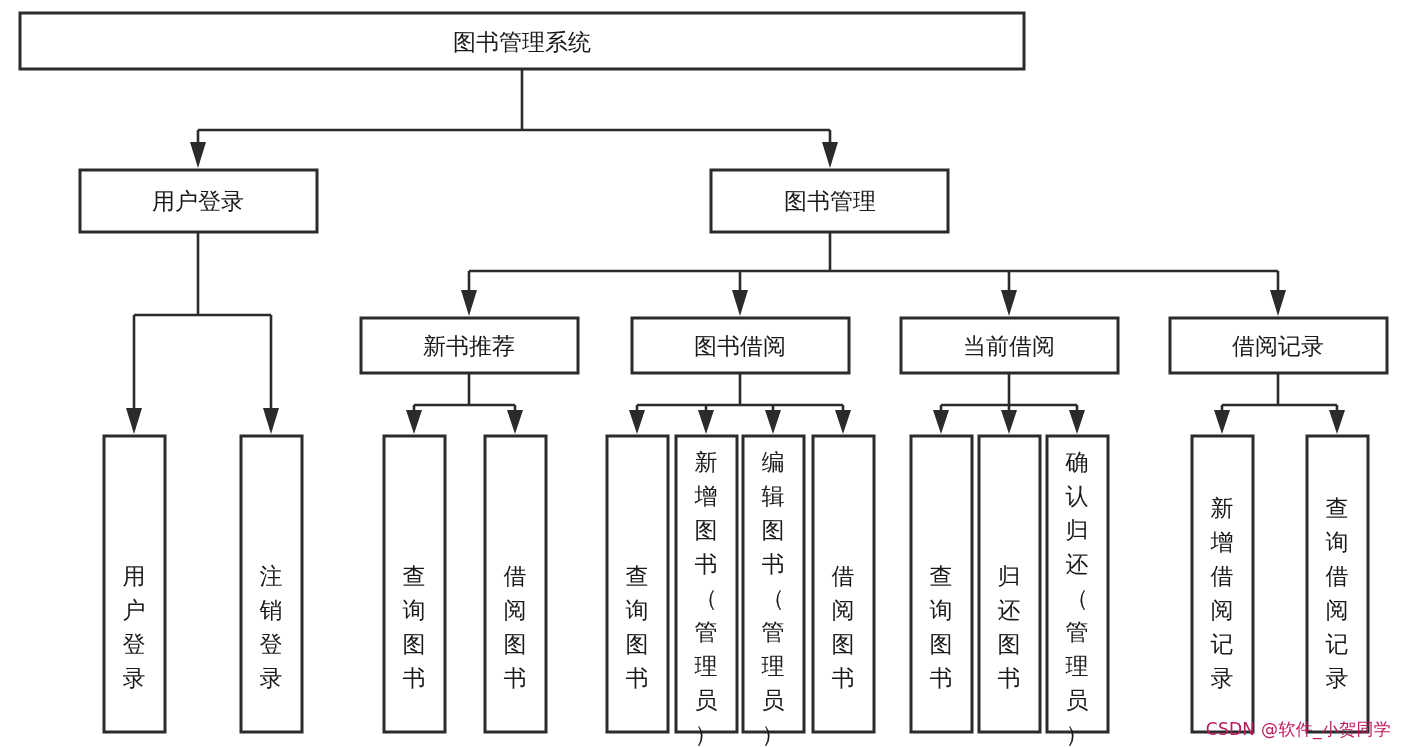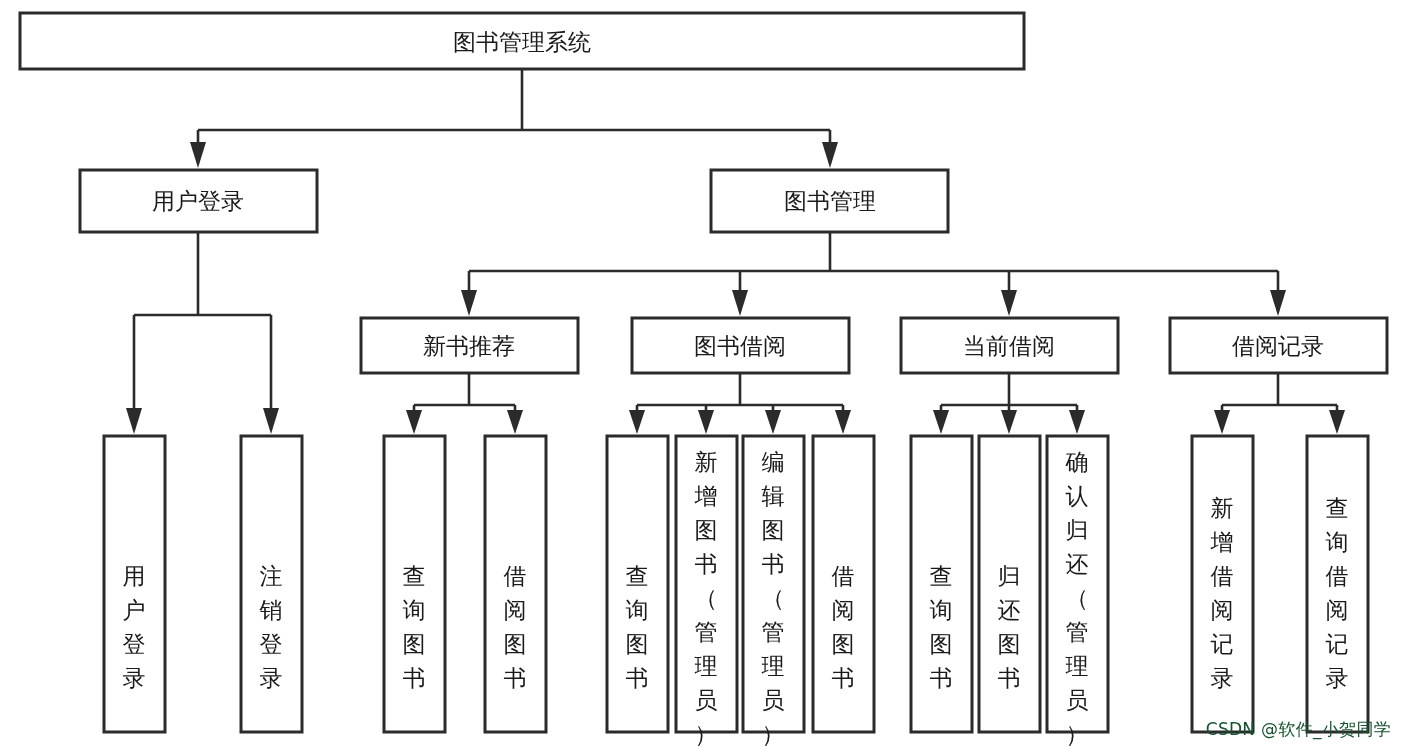--- a/index.html
+++ b/index.html
@@ -52,21 +52,21 @@
   .edge-arrow {
     fill: #2b2b2b;
     stroke: none;
   }
   .watermark {
     position: absolute;
     right: 14px;
     bottom: 6px;
     font-family: "DejaVu Sans", "Liberation Sans", sans-serif;
     font-size: 17px;
-    color: #14532d;
+    color: #be185d;
     white-space: nowrap;
     user-select: none;
     letter-spacing: 0.3px;
   }
 </style>
 </head>
 <body>
 
 <div id="diagram-root">
   <svg class="flow" viewBox="0 0 1405 747" xmlns="http://www.w3.org/2000/svg">

